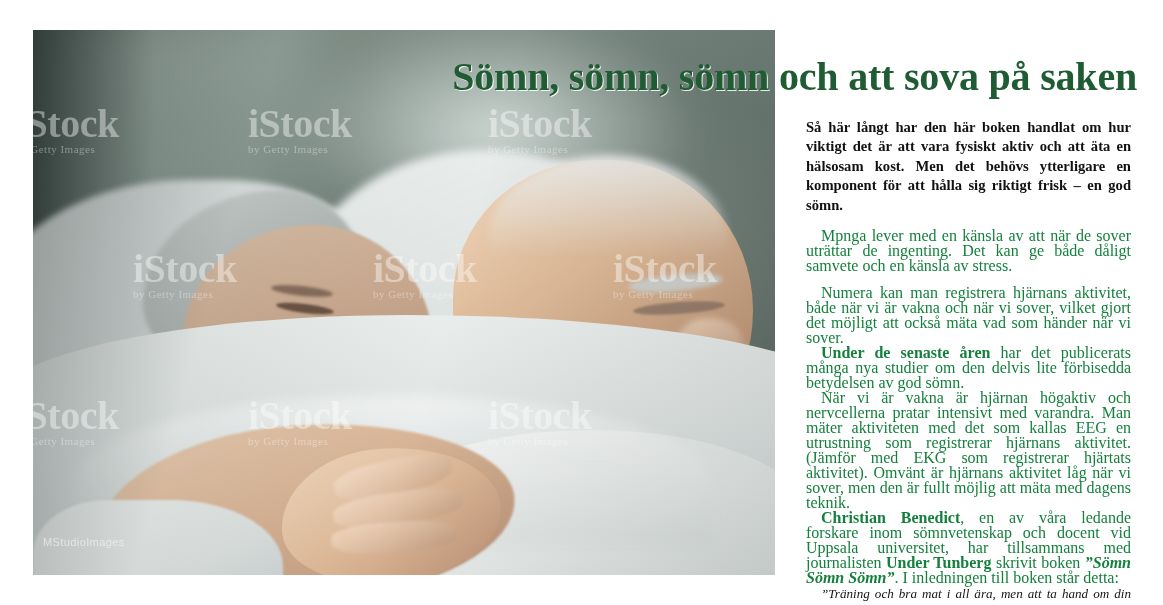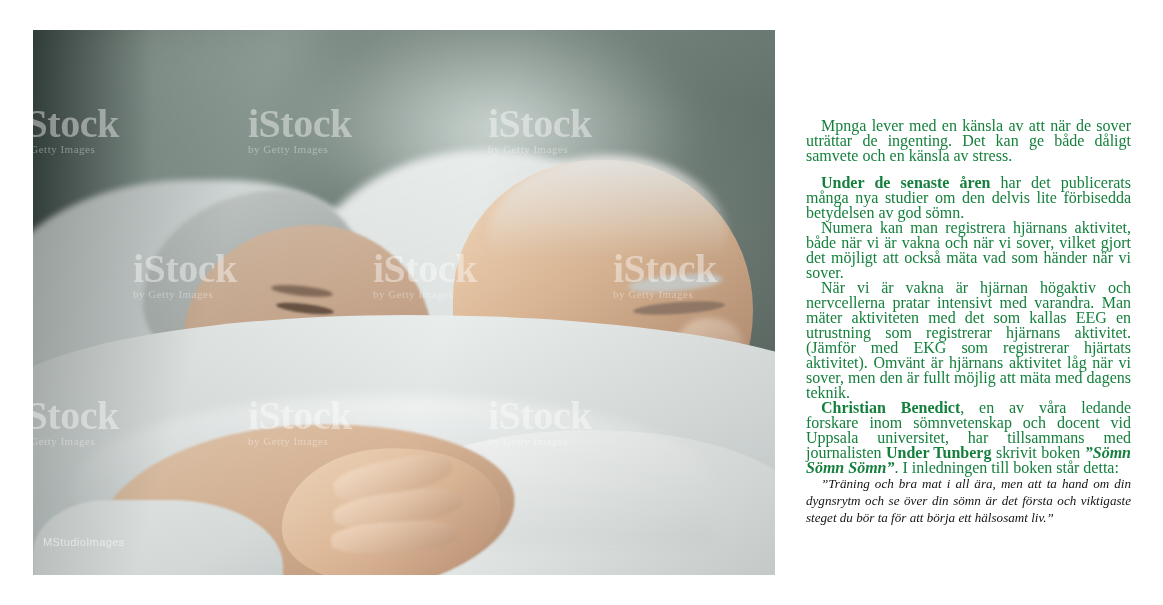--- a/index.html
+++ b/index.html
@@ -408,31 +408,33 @@
       <span class="small">by Getty Images</span>
     </div>
     <div class="wm" style="left:455px; top:362px; font-size:40px;">
       <span>iStock</span>
       <span class="small">by Getty Images</span>
     </div>
 
     <div class="wm-credit">MStudioImages</div>
   </div>
 
+  <div class="headline">Sömn, sömn, sömn och att sova på saken</div>
 
   <div class="col">
 
+    <p class="ingress">Så här långt har den här boken handlat om hur viktigt det är att vara fysiskt aktiv och att äta en hälsosam kost. Men det behövs ytterligare en komponent för att hålla sig riktigt frisk – en god sömn.</p>
 
     <p class="body first">Mpnga lever med en känsla av att när de sover uträttar de ingenting. Det kan ge både dåligt samvete och en känsla av stress.</p>
 
     <div class="gap"></div>
 
+    <p class="body">Numera kan man registrera hjärnans aktivitet, både när vi är vakna och när vi sover, vilket gjort det möjligt att också mäta vad som händer när vi sover.</p>
+
     <p class="body"><span class="bold">Under de senaste åren</span><span> har det publicerats många nya studier om den delvis lite förbisedda betydelsen av god sömn.</span></p>
-
-    <p class="body">Numera kan man registrera hjärnans aktivitet, både när vi är vakna och när vi sover, vilket gjort det möjligt att också mäta vad som händer när vi sover.</p>
     <p class="body">När vi är vakna är hjärnan högaktiv och nervcellerna pratar intensivt med varandra. Man mäter aktiviteten med det som kallas EEG en utrustning som registrerar hjärnans aktivitet. (Jämför med EKG som registrerar hjärtats aktivitet). Omvänt är hjärnans aktivitet låg när vi sover, men den är fullt möjlig att mäta med dagens teknik.</p>
 
     <p class="body"><span class="bold">Christian Benedict</span><span>, en av våra ledande forskare inom sömnvetenskap och docent vid Uppsala universitet, har tillsammans med journalisten </span><span class="bold">Under Tunberg</span><span> skrivit boken </span><span class="bold-ital">”Sömn Sömn Sömn”</span><span>. I inledningen till boken står detta:</span></p>
 
     <p class="quote">”Träning och bra mat i all ära, men att ta hand om din dygnsrytm och se över din sömn är det första och viktigaste steget du bör ta för att börja ett hälsosamt liv.”</p>
   </div>
 
 </div>
 
 </body></html>

